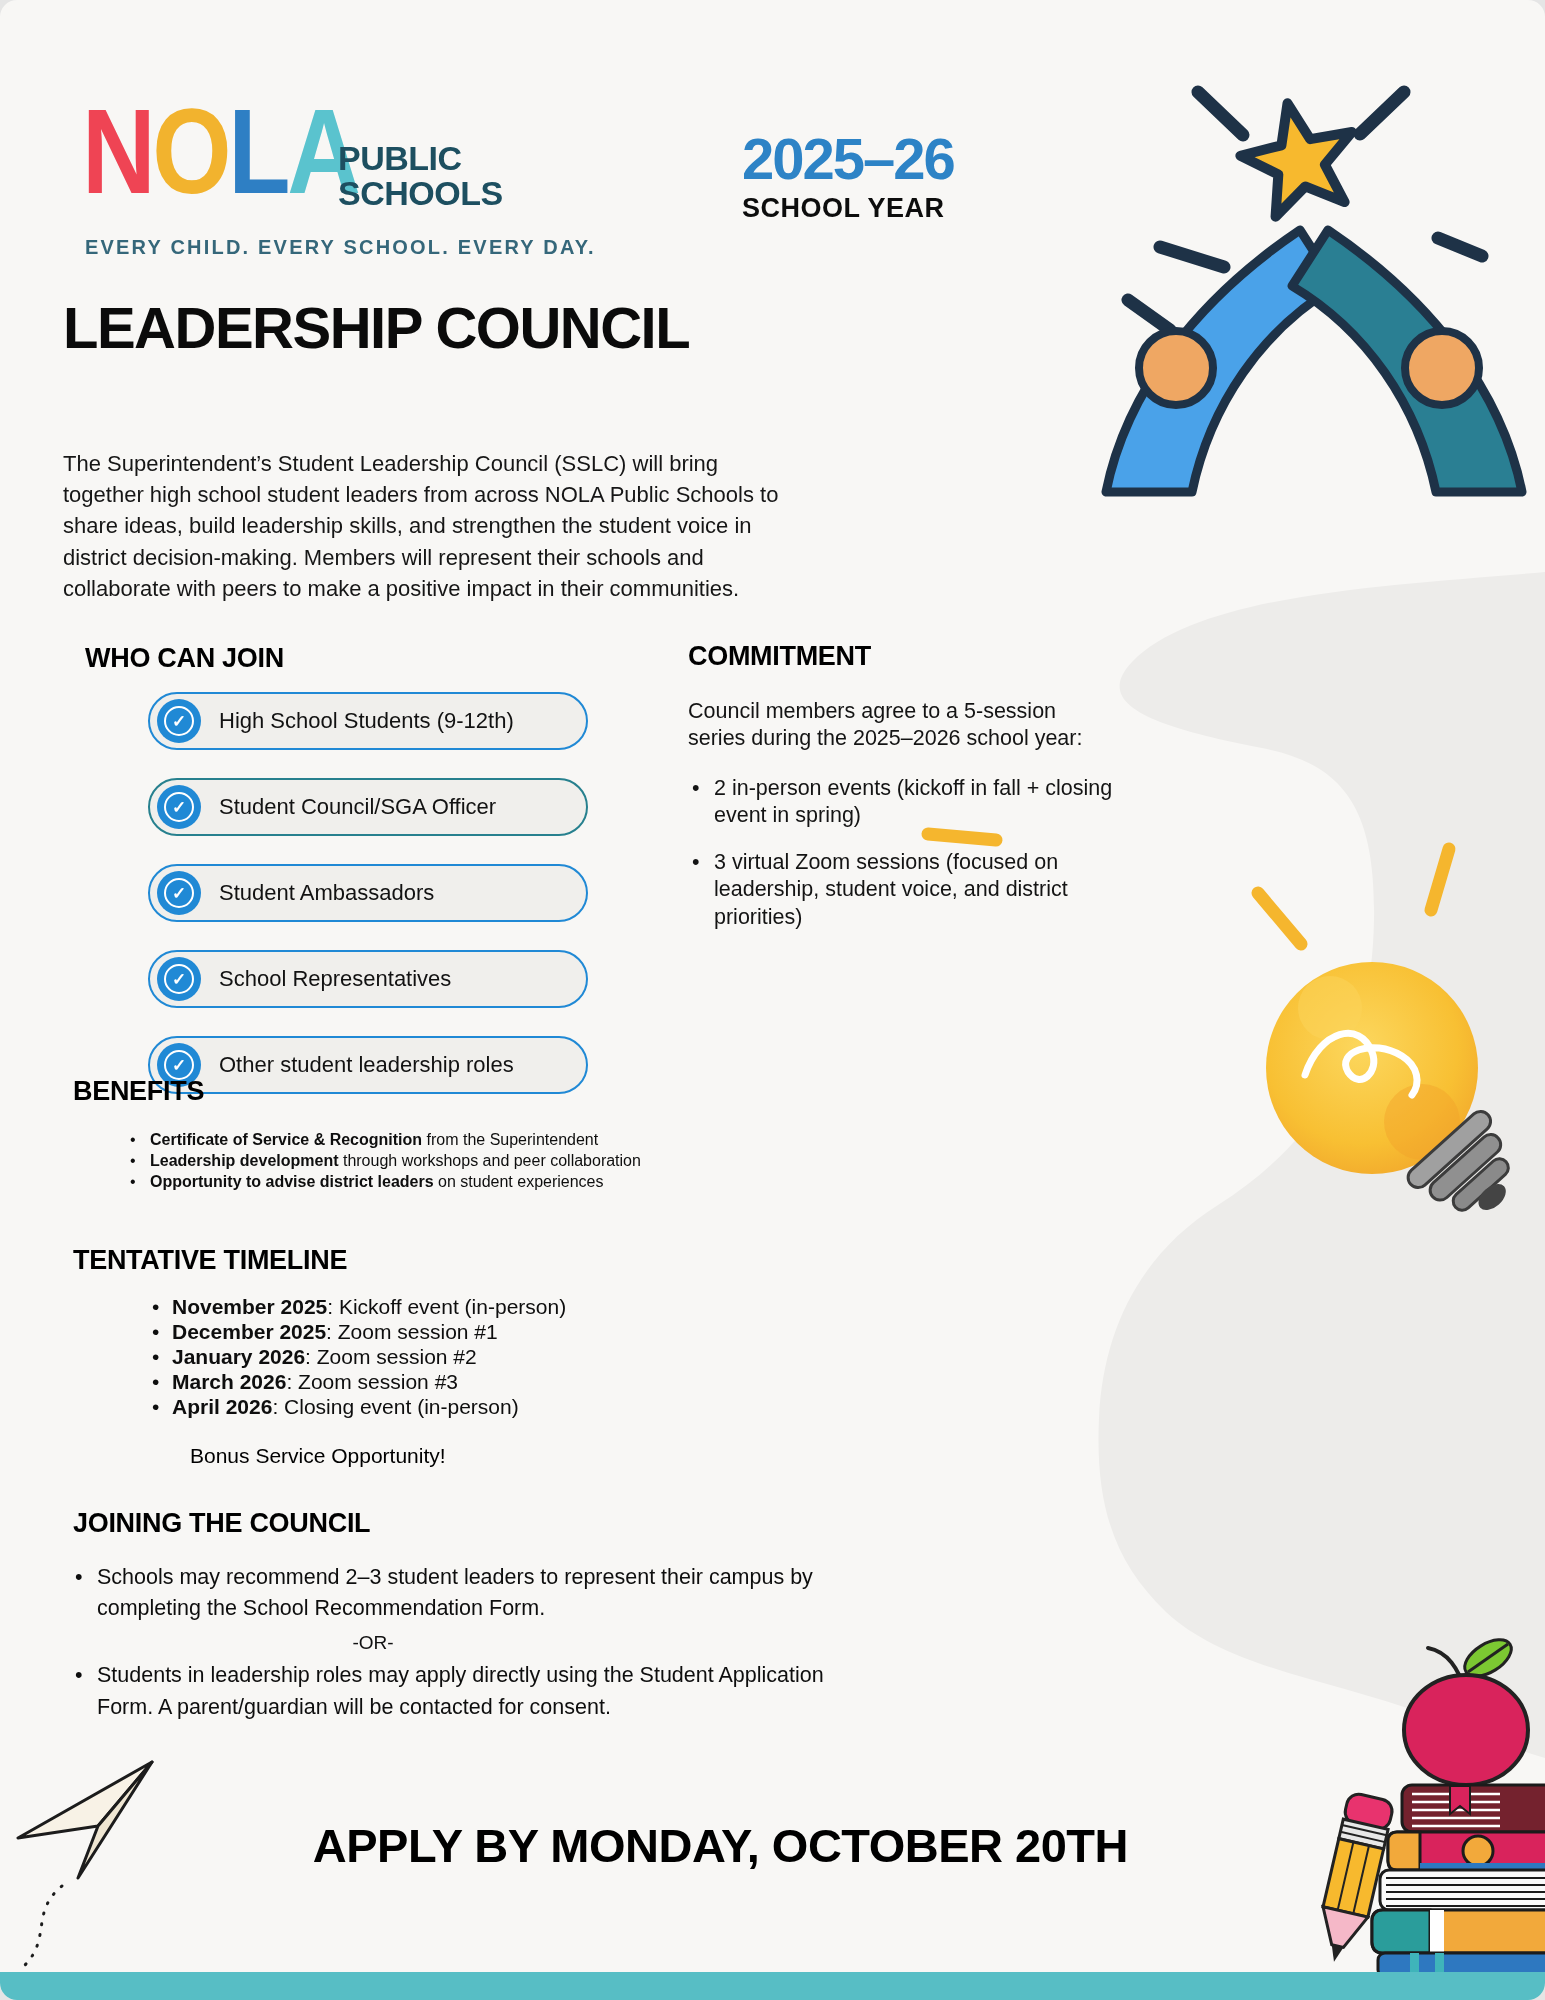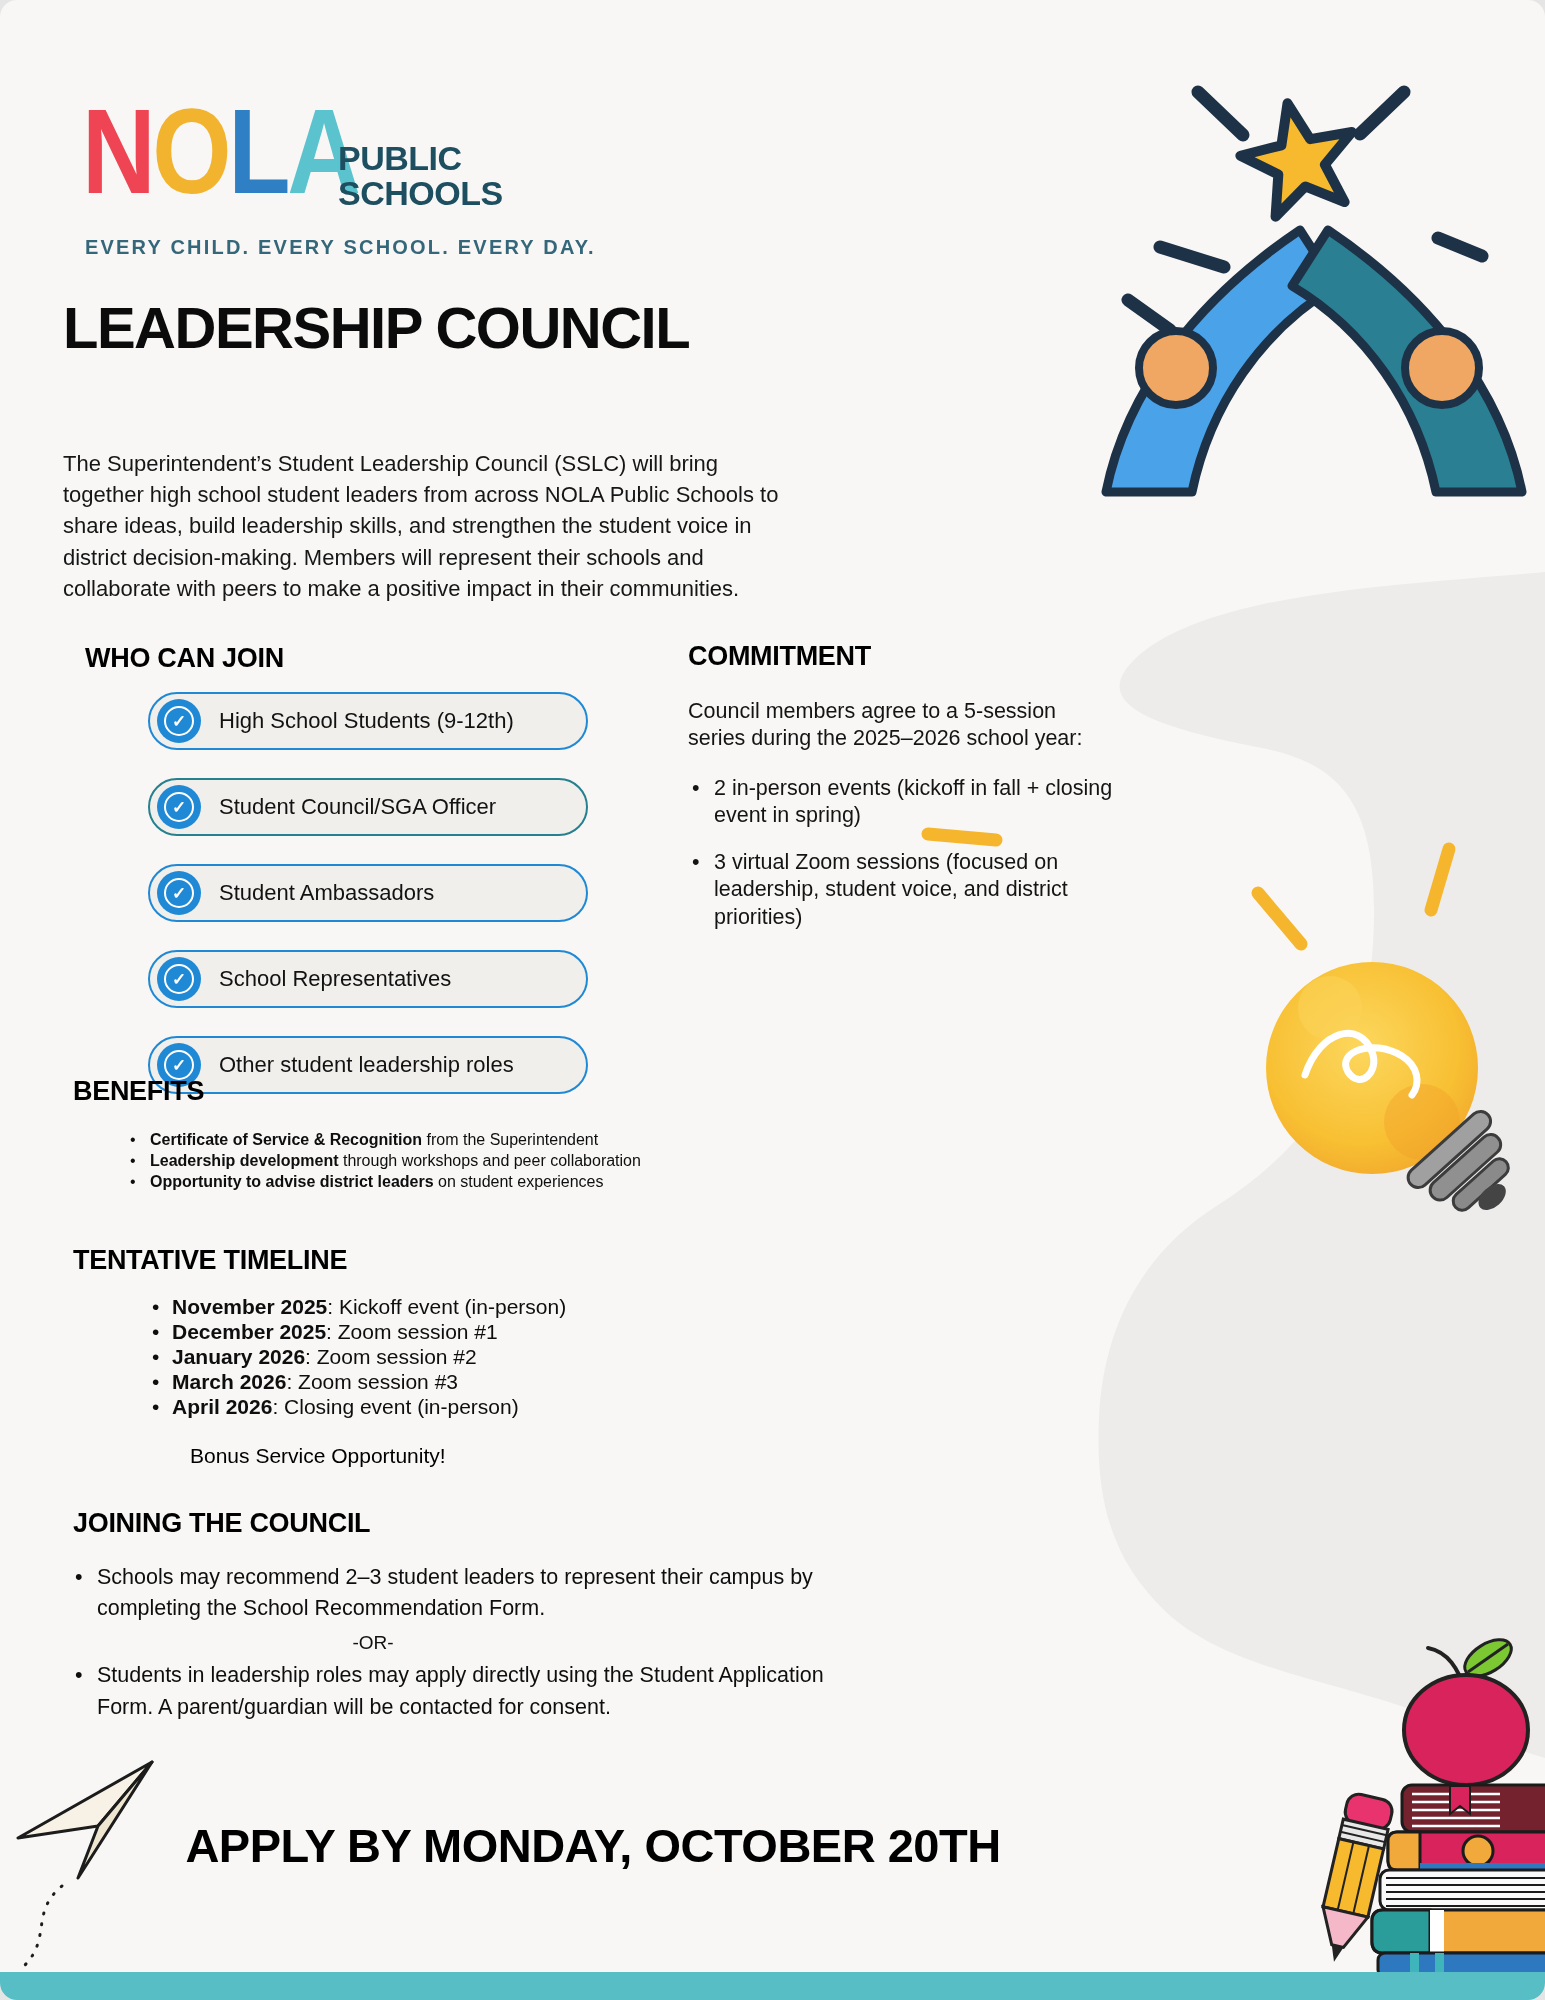--- a/index.html
+++ b/index.html
@@ -66,21 +66,21 @@
   .bonus { position:absolute; left:190px; top:1444px; width:320px; font-size:21px; font-weight:400; color:#000; }
 
   
   .joining-h { position:absolute; left:73px; top:1508px; }
   .joining-list { position:absolute; left:73px; top:1562px; width:760px; }
   .jb { position:relative; padding-left:24px; font-size:21.5px; line-height:1.45; color:#0e0e0e; }
   .jb::before { content:"•"; position:absolute; left:2px; top:0; }
   .or-line { width:600px; text-align:center; font-size:19px; margin:8px 0 6px 0; color:#111; }
 
   
-  .apply { position:absolute; left:58px; top:1818px; width:1070px; text-align:center; font-size:47px; font-weight:800; letter-spacing:-0.5px; color:#000; }
+  .apply { position:absolute; left:58px; top:1818px; width:1070px; text-align:right; font-size:47px; font-weight:800; letter-spacing:-0.5px; color:#000; }
 
   .bottom-bar { position:absolute; left:0; top:1972px; width:1545px; height:28px; background:var(--bottom_bar); }
 
   strong { font-weight:bold; }
 </style>
 </head>
 <body>
 
 <div class="page">
 
@@ -98,20 +98,24 @@
 
   <div class="logo">
     <div class="nola"><span class="n">N</span><span class="o">O</span><span class="l">L</span><span class="a">A</span></div>
     <div class="logo-suffix">
       <div>PUBLIC</div>
       <div>SCHOOLS</div>
     </div>
   </div>
   <div class="tagline">EVERY CHILD. EVERY SCHOOL. EVERY DAY.</div>
 
+  <div class="school-year">
+    <div class="year-value">2025–26</div>
+    <div class="year-label">SCHOOL YEAR</div>
+  </div>
 
   <svg class="abs" style="left:1080px;top:55px;" width="465" height="455" viewBox="1080 55 465 455">
     <g stroke="#1e3247" stroke-width="13" stroke-linecap="round">
       <line x1="1198" y1="92" x2="1243" y2="135"></line>
       <line x1="1404" y1="92" x2="1360" y2="134"></line>
       <line x1="1160" y1="247" x2="1224" y2="267"></line>
       <line x1="1438" y1="238" x2="1482" y2="256"></line>
       <line x1="1128" y1="300" x2="1170" y2="330"></line>
     </g>
     <path d="M0,-60 L14.7,-20.2 L57,-18.5 L23.8,7.7 L35.3,48.5 L0,25 L-35.3,48.5 L-23.8,7.7 L-57,-18.5 L-14.7,-20.2 Z" transform="translate(1300,162) rotate(-12)" style="fill:var(--star_yellow);" stroke="#1e3247" stroke-width="10" stroke-linejoin="round"></path>

